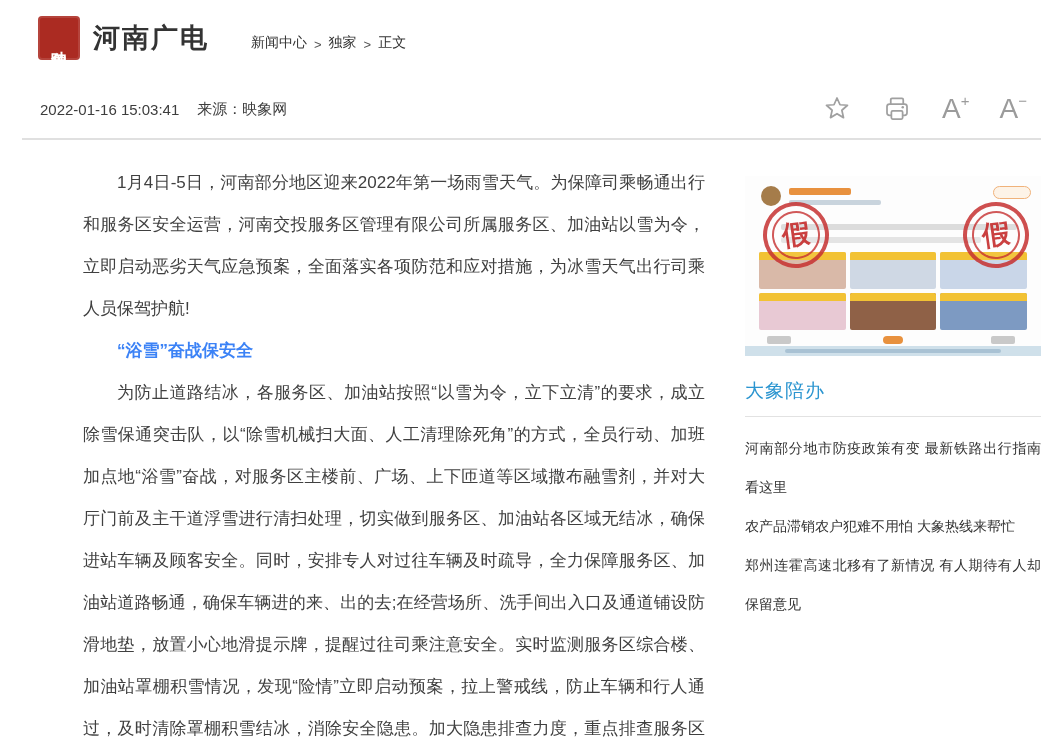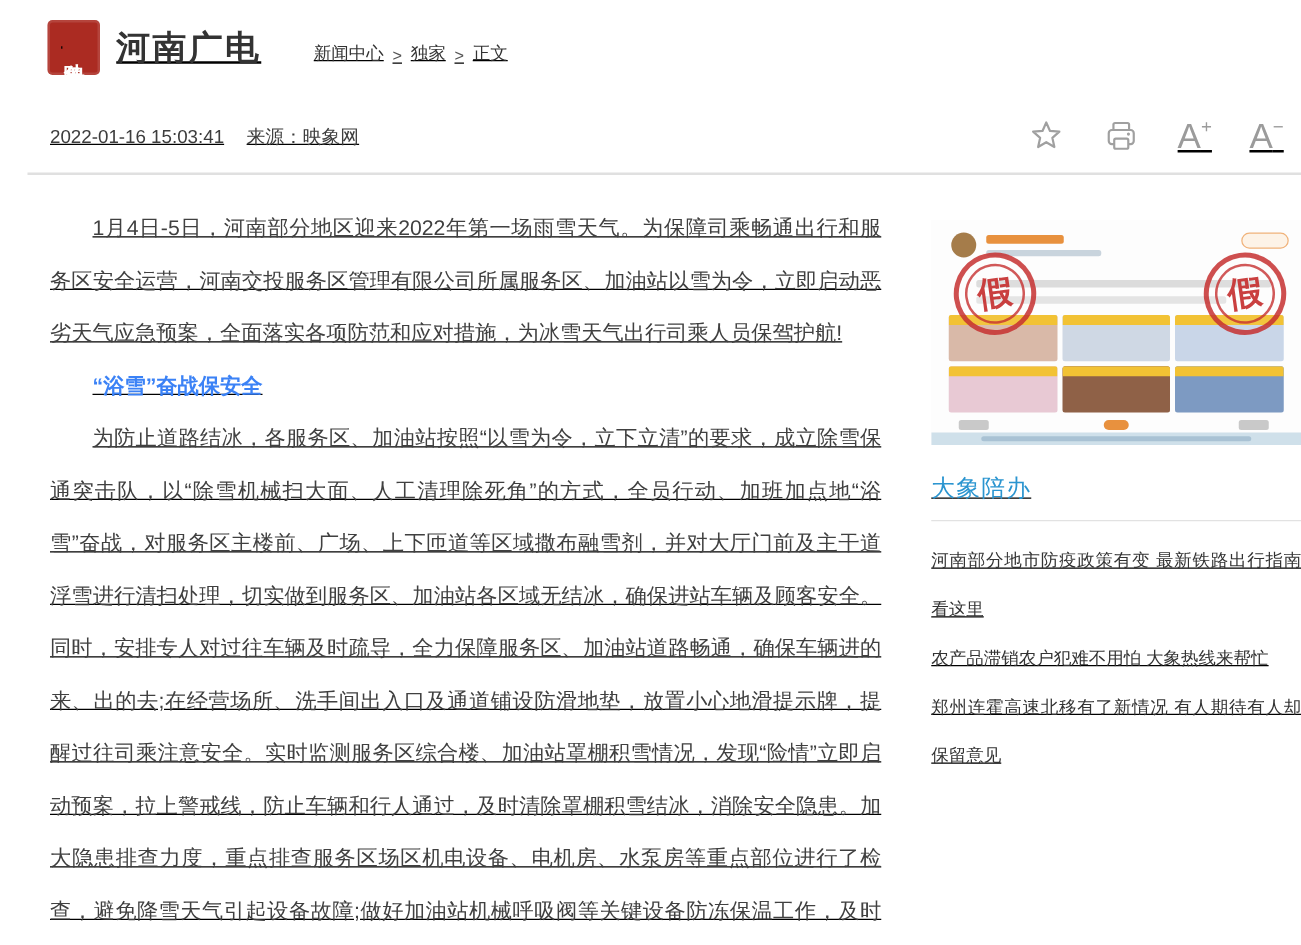--- a/index.html
+++ b/index.html
@@ -2,21 +2,21 @@
 <html><head>
 <meta charset="utf-8">
 <style>
   * { margin:0; padding:0; box-sizing:border-box; }
   html,body { background:#ffffff; }
   body {
     width:1041px; height:756px; overflow:hidden; position:relative;
     font-family:"Liberation Sans","DejaVu Sans",sans-serif;
     -webkit-font-smoothing:antialiased;
   }
-  .page { width:1041px; height:573px; background:#fff;text-decoration:underline; }
+  .page { width:1041px; height:573px; background:#fff; }
 
   
   .site-header { display:flex; align-items:center; padding:12px 0 0 38px; height:64px; }
   .logo-seal {
     width:42px; height:44px; background:#ab2b22; border-radius:4px;
     color:#fff; display:flex; align-items:center; justify-content:center;
     font-size:17px; font-weight:bold; letter-spacing:1px; line-height:1.05;
     writing-mode:vertical-rl; text-orientation:upright;
     box-shadow:inset 0 0 0 2px rgba(255,255,255,.12);
   }
@@ -39,21 +39,21 @@
   .font-btn { font-size:28px; color:#9b9b9b; font-weight:400; line-height:1; }
   .font-btn sup { font-size:15px; position:relative; top:-2px; }
 
   .divider { border:none; border-top:2px solid #e0e0e0; margin:14px 0 0 22px; }
 
   
   .content-wrap { display:flex; padding-left:40px; margin-top:22px; }
   .article-col { width:665px; margin-right:40px; }
   .article-col p, .article-col h3 {
     font-size:17px; line-height:42px; color:#404040; text-align:justify;
-    text-indent:2em; font-weight:normal;
+    text-indent:2em; font-weight:normal;margin-left:43px;
   }
   .article-col h3 { font-weight:bold; color:#3b82f6; }
 
   
   .sidebar { width:296px; flex:0 0 296px; }
   .side-title {
     font-size:19px; color:#2b95d0; font-weight:500; letter-spacing:1px;
     padding-bottom:12px; border-bottom:1px solid #e2e2e2; cursor:pointer;
   }
   .side-card { position:relative; width:296px; height:180px; margin-top:14px; background:#fdfdfd; overflow:hidden; cursor:pointer; }

